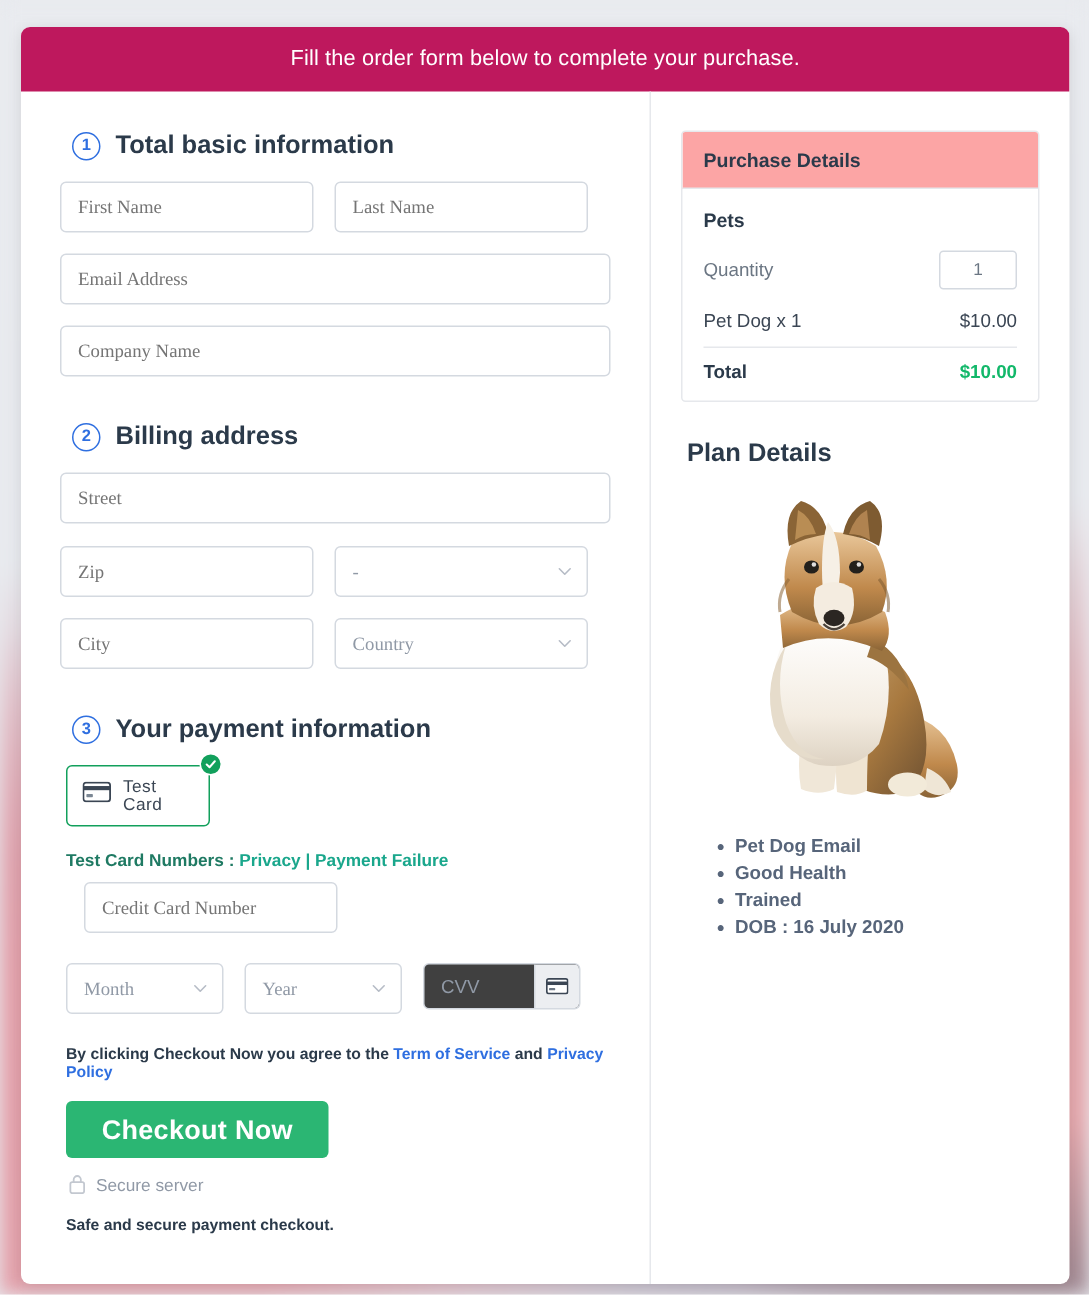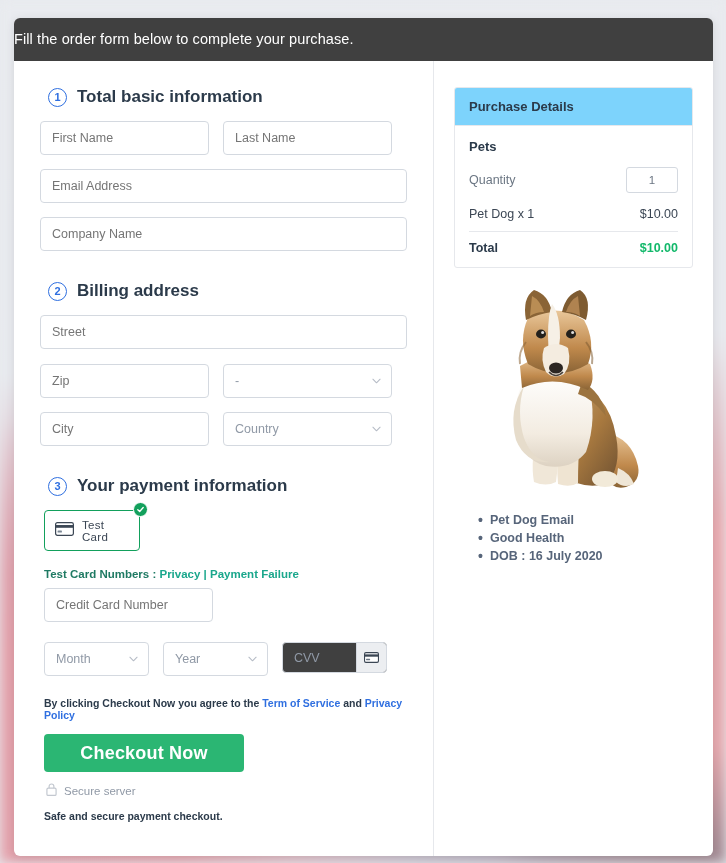--- a/index.html
+++ b/index.html
@@ -26,23 +26,23 @@
   }
   #card{
     position:absolute; left:14px; top:18px;
     width:699px; height:838px;
     background:#fff;
     border-radius:6px;
     box-shadow:0 2px 10px rgba(0,0,0,0.10);
     overflow:hidden;
   }
   .banner{
-    background:#404040; color:#fff;
+    background:#be185d; color:#fff;
     height:43px; line-height:43px;
-    font-size:14.5px;
+    text-align:center; font-size:14.5px;
     letter-spacing:.1px;
   }
   .cols{ display:flex; height:795px; }
   .left{ width:420px; padding:26px 26px 0 26px; border-right:1px solid #e6e8ec; }
   .right{ width:279px; padding:26px 20px 0 20px; }
 
   
   .sec-head{ display:flex; align-items:center; gap:10px; margin:0 0 14px 8px; }
   .sec-head.s2{ margin-top:30px; }
   .sec-head.s3{ margin-top:30px; }
@@ -52,21 +52,21 @@
     font-size:11px; font-weight:bold; line-height:17px; text-align:center;
     flex:0 0 auto;
   }
   .sec-title{ font-size:17px; color:#2b3a4a; font-weight:600; }
 
   .row{ display:flex; gap:14px; margin-bottom:14px; }
   .fld{
     height:31px; border:1px solid #d4d9e0; border-radius:4px;
     background:#fff; font-size:12.5px; color:#9099a6;
     padding:16px 11px; display:flex; align-items:center;
-    font-family:Liberation Sans, sans-serif;
+    font-family:Liberation Serif, serif;
     width:100%;
   }
   .half{ width:169px; flex:0 0 169px; }
   .full{ width:100%; }
   .sel{ position:relative; }
   .sel .chev{
     position:absolute; right:11px; top:50%; transform:translateY(-50%);
     width:9px;height:9px; pointer-events:none;
   }
   .chev svg{ display:block; }
@@ -106,35 +106,35 @@
   .cvvbox .txt{ flex:1; display:flex;align-items:center; padding-left:11px; font-size:12.5px; color:#9099a6; }
   .cvvbox .icbtn{
     width:30px; background:#eceef1; border-left:1px solid #d4d9e0;
     display:flex;align-items:center;justify-content:center;
   }
 
   .terms{ margin:21px 0 0 4px; font-size:10.5px; color:#2b3a4a; font-weight:600; }
   .terms a{ color:#2f6fe0; text-decoration:none; font-weight:600; }
 
   .checkout{
-    margin:13px 0 0 4px; width:200px; height:38px;
+    margin:13px 0 0 4px; width:175px; height:38px;
     background:#2bb673; border:none; border-radius:4px;
     color:#fff; font-size:18px; font-weight:bold;
     font-family:"Liberation Sans", sans-serif;
     cursor:pointer; letter-spacing:.2px;
   }
   .secure{ display:flex;align-items:center;gap:7px; margin:11px 0 0 6px; font-size:11.5px; color:#9099a6; }
   .safe{ margin:12px 0 0 4px; font-size:10.5px; color:#2b3a4a; font-weight:700; }
 
   
   .pd{
     border:1px solid #e6e8ec; border-radius:3px; overflow:hidden;
   }
   .pd-head{
-    background:#7dd3fc; border-bottom:1px solid #e6e8ec;
+    background:#fca5a5; border-bottom:1px solid #e6e8ec;
     padding:11px 14px; font-size:13px; color:#2b3a4a; font-weight:600;
   }
   .pd-body{ padding:13px 14px 12px 14px; }
   .pets{ font-size:13px; color:#2b3a4a; font-weight:700; margin-bottom:13px; }
   .qrow{ display:flex; align-items:center; justify-content:space-between; margin-bottom:10px; }
   .qlabel{ font-size:12.5px; color:#6b7683; }
   .qinput{
     width:52px;height:26px;border:1px solid #d4d9e0;border-radius:3px;
     font-size:11.5px;color:#6b7683; text-align:center;
     font-family:"Liberation Sans", sans-serif; background:#fff;
@@ -238,21 +238,21 @@
         </span>
       </div>
 
       <div class="testnums">
         <span>Test Card Numbers :</span>
         <a href="#">Privacy</a>
         <span class="sep">|</span>
         <a href="#">Payment Failure</a>
       </div>
 
-      <div class="row" style="margin-left:4px;align-items:flex-end;">
+      <div class="row" style="margin-left:16px;align-items:flex-end;">
         <input class="fld ccnum" placeholder="Credit Card Number" style="">
       </div>
 
       <div class="exprow">
         <div class="sel m-sel">
           <div class="fld">Month</div>
           <span class="chev">
             <svg width="9" height="9" viewBox="0 0 10 10">
                 <path d="M1 3 L5 7 L9 3" fill="none" stroke="#b6bcc6" stroke-width="1.2" stroke-linecap="round" stroke-linejoin="round"></path>
               </svg>
@@ -315,20 +315,21 @@
             <span>$10.00</span>
           </div>
           <div class="hr"></div>
           <div class="trow">
             <span>Total</span>
             <span class="amt">$10.00</span>
           </div>
         </div>
       </div>
 
+      <div class="plan-title">Plan Details</div>
 
       <div class="dogwrap">
         <svg width="175" height="215" viewBox="0 0 175 215">
           <defs>
             <linearGradient id="furA" x1="0" y1="0" x2="1" y2="1">
               <stop offset="0%" stop-color="#c9a878"></stop>
                 <stop offset="55%" stop-color="#a8793f"></stop>
                 <stop offset="100%" stop-color="#6e5132"></stop>
             </linearGradient>
             <linearGradient id="furB" x1="0" y1="0" x2="0" y2="1">
@@ -380,17 +381,18 @@
           <circle cx="86.6" cy="50.4" r="1.5" fill="#fff" opacity="0.85"></circle>
 
           <path d="M40 60 q-8 10 -6 22" fill="none" stroke="#8a6436" stroke-width="2" opacity="0.55"></path>
           <path d="M100 60 q8 10 6 22" fill="none" stroke="#7e5b31" stroke-width="2" opacity="0.55"></path>
         </svg>
       </div>
 
       <ul class="feats">
         <li>Pet Dog Email</li>
         <li>Good Health</li>
+        <li>Trained</li>
         <li>DOB : 16 July 2020</li>
       </ul>
     </div>
   </div>
 </div>
 
 </body></html>

